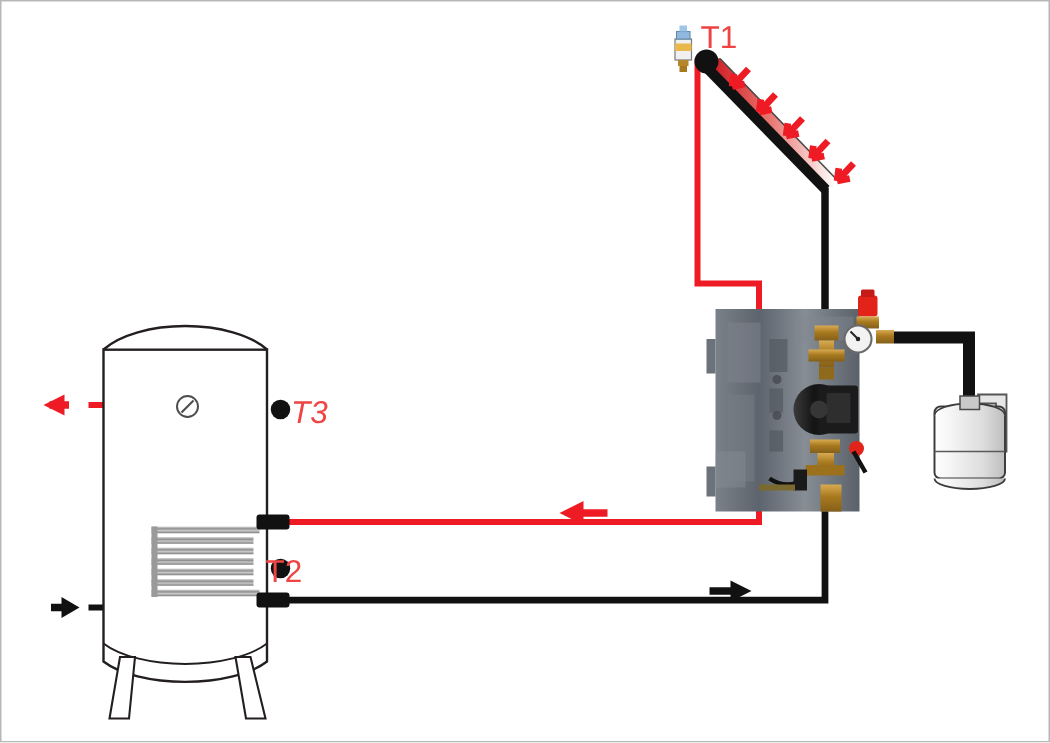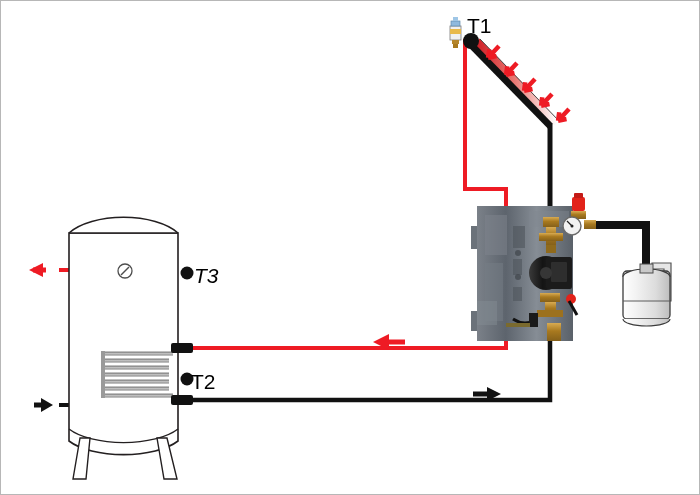--- a/index.html
+++ b/index.html
@@ -5,24 +5,24 @@
   html,body{margin:0;padding:0;background:#fff;}
   body{font-family:"Liberation Sans",sans-serif;}
   #canvas{
     position:relative;width:700px;height:495px;
     background:#ffffff;border:1px solid #b7b7b7;
     box-sizing:border-box;overflow:hidden;
   }
   #canvas svg{position:absolute;left:0;top:0;}
   .lbl{
     position:absolute;font-family:"Liberation Sans",sans-serif;
-    font-size:21px;color:#000000;letter-spacing:0px;white-space:nowrap;
+    font-size:21px;color:#ef4444;letter-spacing:0px;white-space:nowrap;
   }
   #lbl-t1{left:466px;top:13px;}
-  #lbl-t2{left:190px;top:369px;}
+  #lbl-t2{left:176px;top:369px;}
   #lbl-t3{left:193px;top:263px;font-style:italic;}
 </style>
 </head>
 <body>
 
 <div id="canvas">
 
   <svg width="700" height="495" viewBox="0 0 700 495">
 
     <defs>

